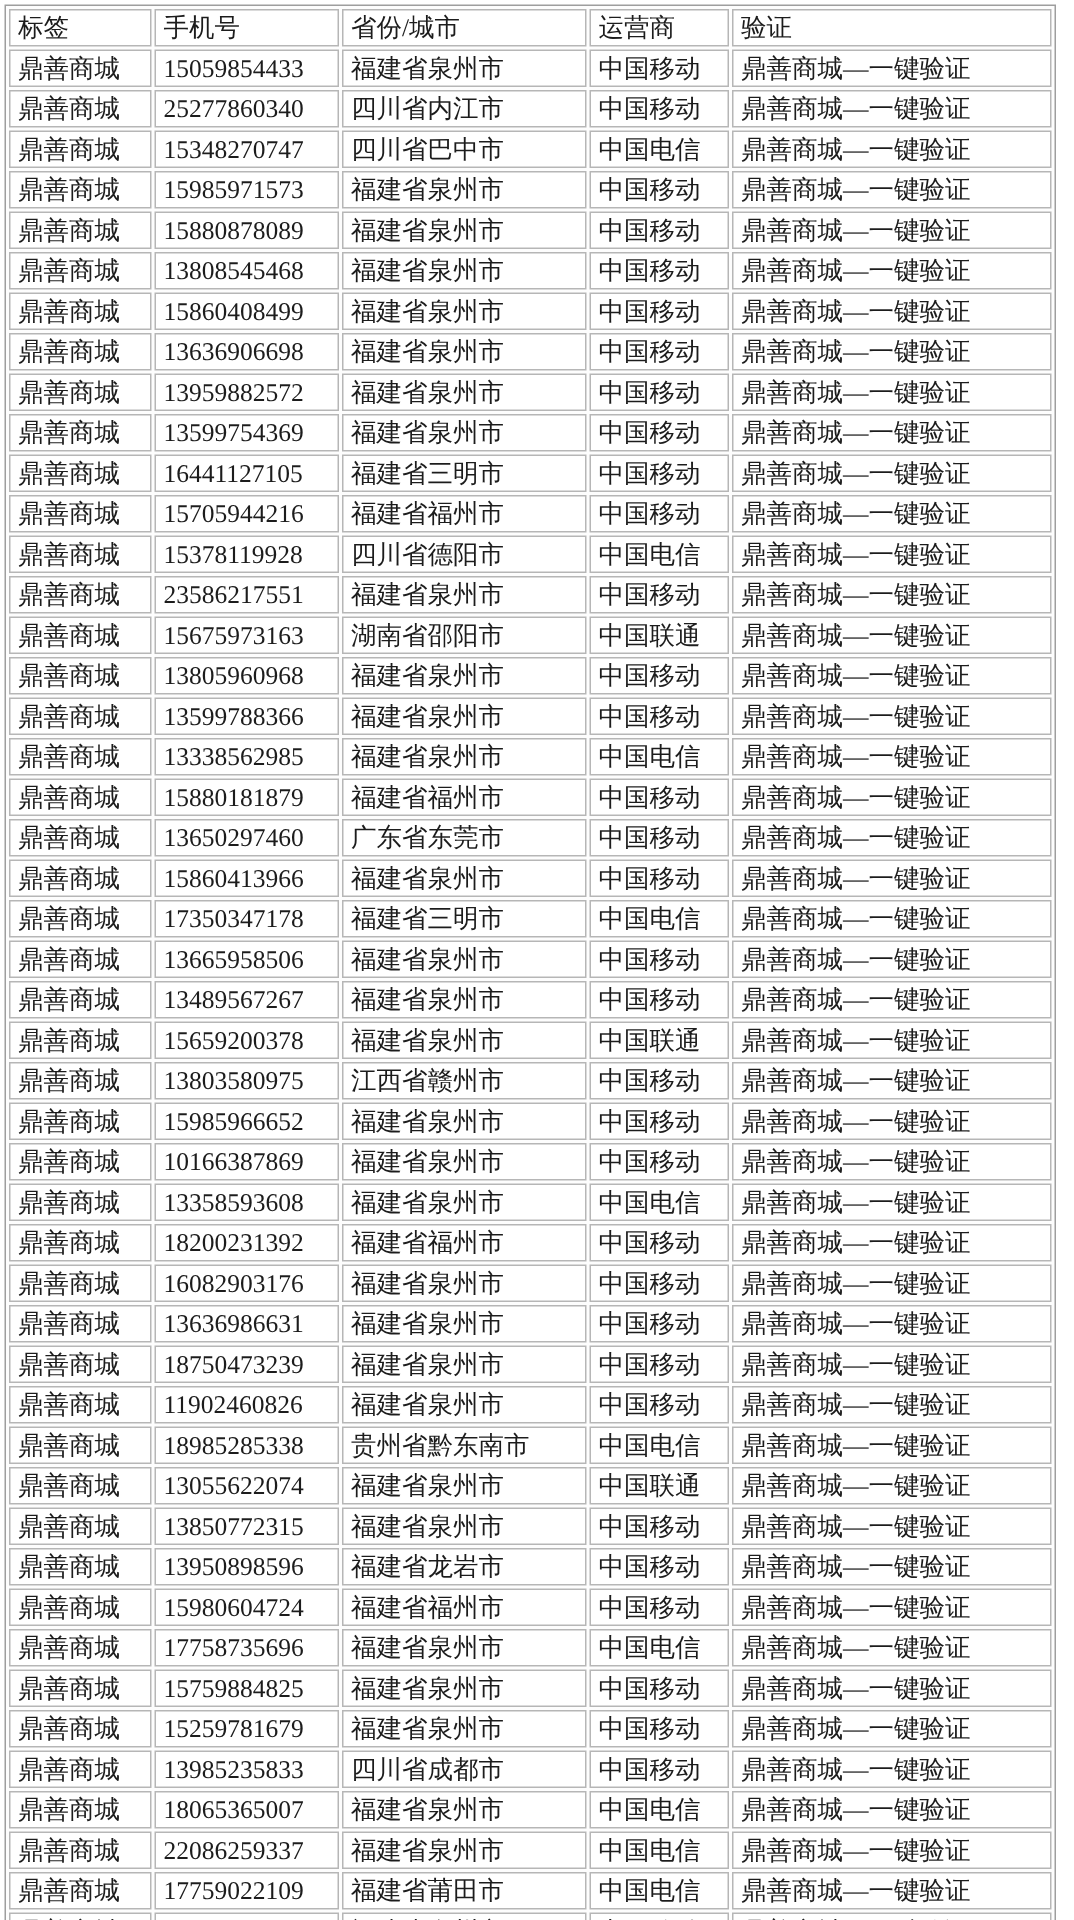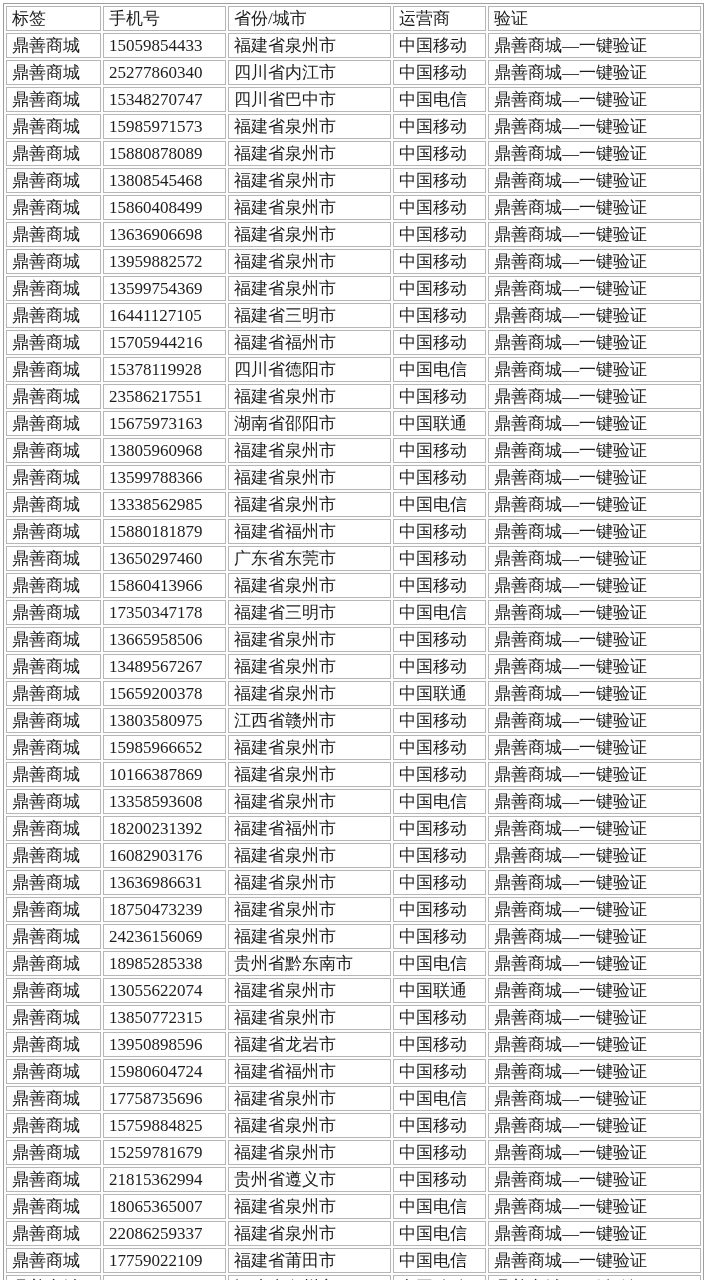--- a/index.html
+++ b/index.html
@@ -293,21 +293,21 @@
         </tr>
         <tr>
           <td>鼎善商城</td>
           <td>18750473239</td>
           <td>福建省泉州市</td>
           <td>中国移动</td>
           <td>鼎善商城—一键验证</td>
         </tr>
         <tr>
           <td>鼎善商城</td>
-          <td>24236156069</td>
+          <td>11902460826</td>
           <td>福建省泉州市</td>
           <td>中国移动</td>
           <td>鼎善商城—一键验证</td>
         </tr>
         <tr>
           <td>鼎善商城</td>
           <td>18985285338</td>
           <td>贵州省黔东南市</td>
           <td>中国电信</td>
           <td>鼎善商城—一键验证</td>
@@ -356,22 +356,22 @@
         </tr>
         <tr>
           <td>鼎善商城</td>
           <td>15259781679</td>
           <td>福建省泉州市</td>
           <td>中国移动</td>
           <td>鼎善商城—一键验证</td>
         </tr>
         <tr>
           <td>鼎善商城</td>
-          <td>21815362994</td>
-          <td>贵州省遵义市</td>
+          <td>13985235833</td>
+          <td>四川省成都市</td>
           <td>中国移动</td>
           <td>鼎善商城—一键验证</td>
         </tr>
         <tr>
           <td>鼎善商城</td>
           <td>18065365007</td>
           <td>福建省泉州市</td>
           <td>中国电信</td>
           <td>鼎善商城—一键验证</td>
         </tr>

